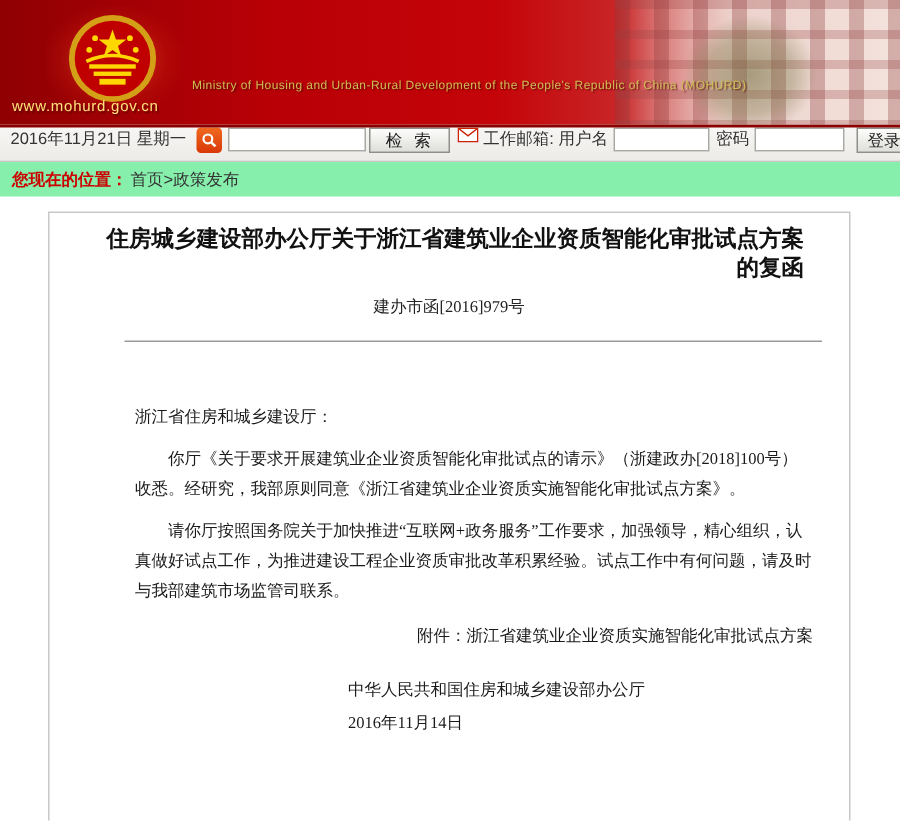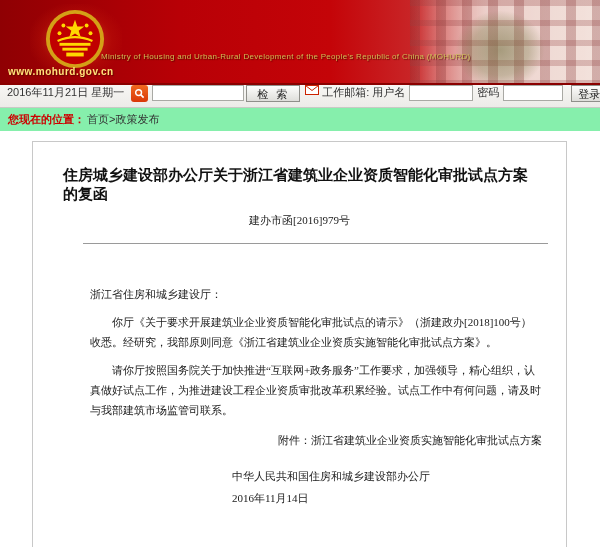--- a/index.html
+++ b/index.html
@@ -14,27 +14,27 @@
     background:
       repeating-linear-gradient(90deg, rgba(140,60,60,.35) 0 10px, rgba(255,255,255,0) 10px 26px),
       repeating-linear-gradient(180deg, rgba(150,70,70,.30) 0 6px, rgba(255,255,255,0) 6px 20px),
       linear-gradient(90deg, rgba(238,216,210,0) 0%, #efd9d3 40%, #f4e4de 100%);
     opacity:.9; }
   .banner .tree { position:absolute; right:55px; top:10px; width:90px; height:80px;
     background:radial-gradient(ellipse at center, rgba(110,110,60,.55) 0%, rgba(120,120,70,.35) 45%, rgba(0,0,0,0) 70%); }
   .emblem-wrap { position:absolute; left:30px; top:4px; width:92px; height:72px;
     background:radial-gradient(ellipse at center, rgba(255,120,60,.55) 0%, rgba(200,30,10,.25) 55%, rgba(0,0,0,0) 75%); }
   .emblem { position:absolute; left:44px; top:8px; }
-  .site-url { position:absolute; left:8px; top:66px; color:#ffe27a; font-size:10px; font-weight:bold;
+  .site-url { position:absolute; left:8px; top:66px; color:#ffe27a; font-size:10px; font-weight:normal;
     letter-spacing:.5px; text-shadow:1px 1px 1px #600; }
   .cn-title { position:absolute; left:133px; top:14px; width:440px; text-align:left;
     font-family:"Liberation Serif","DejaVu Serif",serif;
     font-size:25px; font-weight:bold; color:#c40000; letter-spacing:3px; white-space:nowrap;
     text-shadow:-1px -1px 0 #fff,1px -1px 0 #fff,-1px 1px 0 #fff,1px 1px 0 #fff,2px 3px 3px rgba(90,0,0,.55); }
-  .en-title { position:absolute; left:101px; top:52px; width:450px; font-size:8px;
+  .en-title { position:absolute; left:128px; top:52px; width:450px; font-size:8px;
     color:#cdbd55; letter-spacing:.3px; text-shadow:1px 1px 1px rgba(80,0,0,.8); }
 
   
   .toolbar { display:flex; align-items:flex-start; height:23px; padding:0 7px;
     background:linear-gradient(180deg,#f7f6f4,#ecebe8); border-bottom:1px solid #c9c9c5;
     font-size:11px; color:#333; white-space:nowrap; }
   .toolbar .date { margin-right:7px; }
   .ico-search { width:17px; height:17px; border-radius:3px; margin-right:4px; flex:0 0 auto;
     background:linear-gradient(180deg,#f06a20,#d93808); display:flex; align-items:center; justify-content:center; }
   .tb-input { height:16px; border:1px solid #a9a9a4; background:#fff; font-size:10px; padding:0 2px; }
@@ -49,21 +49,21 @@
   .tb-spacer { flex:1; }
 
   
   .crumb { height:23px; display:flex; align-items:center; padding:0 8px; font-size:11px; background:#86efac; }
   .crumb .lab { color:#cc0000; font-weight:bold; }
   .crumb .path { color:#333; margin-left:2px; cursor:pointer; }
 
   
   .doc { margin:10px 33px 0 32px; border:1px solid #c8c8c8; background:#fff; height:600px;
     font-family:"Liberation Serif","DejaVu Serif",serif; color:#1a1a1a; }
-  .doc-title { margin-top:24px; text-align:left; font-size:15px; font-weight:bold; color:#111; padding:0 30px; }
+  .doc-title { margin-top:8px; text-align:right; font-size:15px; font-weight:bold; color:#111; padding:0 30px; }
   .doc-num { margin-top:9px; text-align:center; font-size:11px; color:#222; }
   .rule-top { border:0; border-top:1px solid #9a9a9a; margin:15px 18px 0 50px; }
   .body-area { padding:0 24px 0 57px; font-size:11px; line-height:20px; }
   .salute { margin-top:40px; }
   .para { text-indent:2em; margin-top:8px; }
   .attach { margin-top:10px; text-indent:2em;text-align:right; }
   .sign-block { margin-top:16px; margin-right:50px; margin-left:auto; width:260px; }
   .sign-date { margin-top:2px; }
 </style>
 </head>

